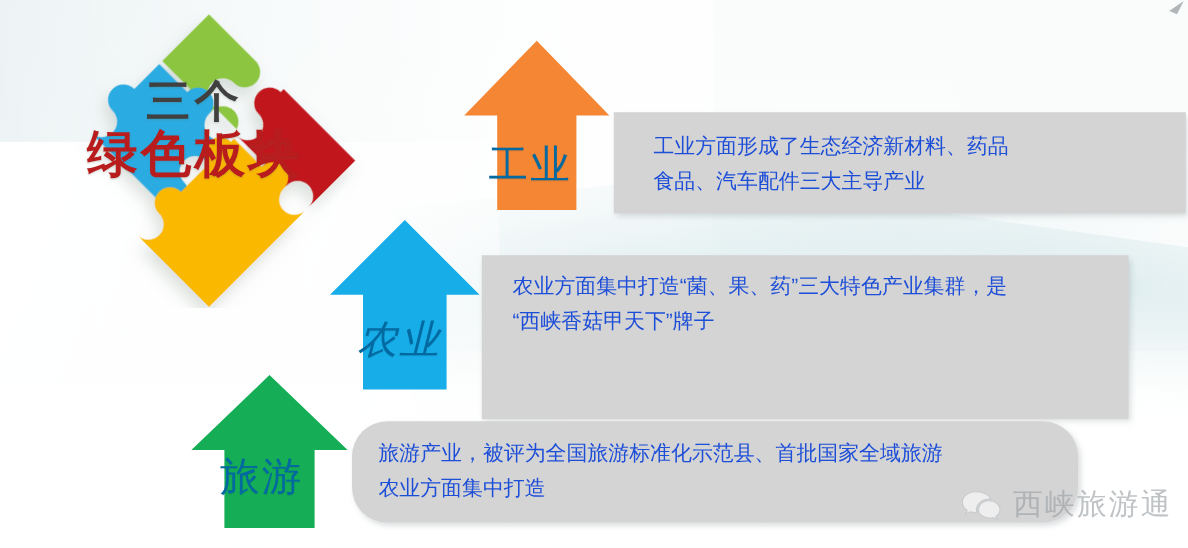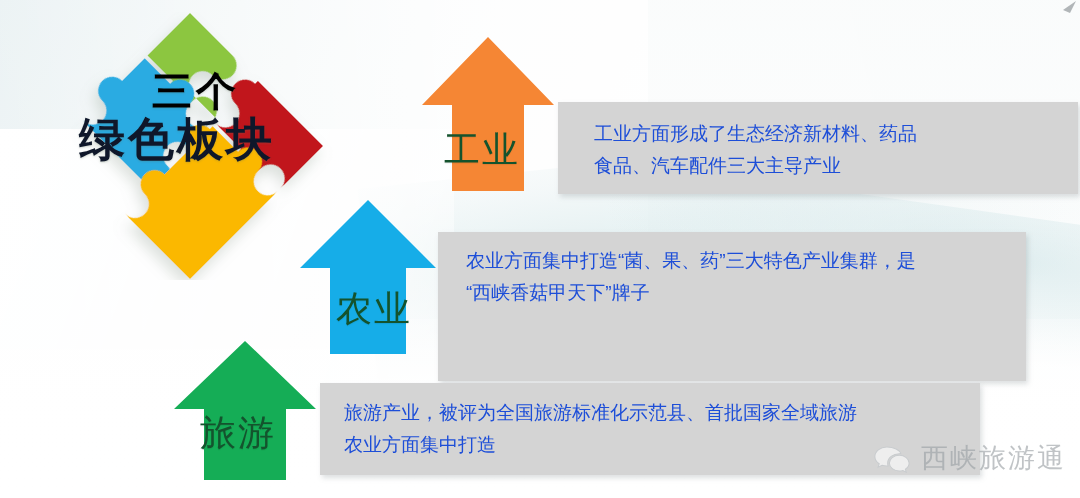--- a/index.html
+++ b/index.html
@@ -104,51 +104,50 @@
     width: 300px;
     height: 268px;
     pointer-events: none;
   }
   .puzzle-title .line1 {
     position: absolute;
     left: 93px;
     top: 52px;
     font-size: 40px;
     letter-spacing: 4px;
-    color: #000000;
+    color: #404040;
     font-weight: bold;
     text-shadow: 0 1px 2px rgba(90,110,90,0.28);
     white-space: nowrap;
-    margin-left: 19px;
   }
   .puzzle-title .line2 {
     position: absolute;
     left: 39px;
     top: 97px;
     font-size: 46px;
     letter-spacing: 3px;
-    color: #0f172a;
+    color: #b91c1c;
     font-weight: bold;
     text-shadow: 0 1px 2px rgba(90,110,90,0.28);
     white-space: nowrap;
   }
 
   
   .row {
     position: absolute;
   }
   .arrow {
     position: absolute;
     top: 0;
     left: 0;
   }
   .arrow svg { display: block; }
   .arrow-label {
     position: absolute;
-    color: #14532d;
+    color: #0369a1;
     font-size: 36px;
     font-weight: normal;
     letter-spacing: 2px;
     white-space: nowrap;
     text-shadow: 0 1px 1px rgba(0,0,0,0.08);
   }
   .bar {
     position: absolute;
     background: #d4d4d4;
     box-shadow: 2px 3px 5px rgba(120,130,135,0.25);
@@ -169,27 +168,27 @@
     padding: 16px 0 0 36px; box-sizing: border-box;
   }
   #row-industry .arrow-label { left: 26px; top: 93px; }
 
   
   #row-agriculture { left: 296px; top: 196px; width: 730px; height: 160px; }
   #row-agriculture .bar {
     left: 142px; top: 36px; width: 588px; height: 149px;
     padding: 13px 0 0 28px; box-sizing: border-box;
   }
-  #row-agriculture .arrow-label { left: 40px; top: 89px; }
+  #row-agriculture .arrow-label { left: 29px; top: 89px; font-style: italic; }
 
   
   #row-tourism { left: 170px; top: 337px; width: 810px; height: 145px; }
   #row-tourism .bar {
     left: 150px; top: 46px; width: 660px; height: 92px;
-    padding: 14px 0 0 24px; box-sizing: border-box;
+    padding: 14px 0 0 24px; box-sizing: border-box; border-radius: 32px;
   }
   #row-tourism .arrow-label { left: 30px; top: 72px; }
 
   
   .watermark {
     position: absolute;
     right: 14px;
     bottom: 22px;
     display: flex;
     align-items: flex-end;

